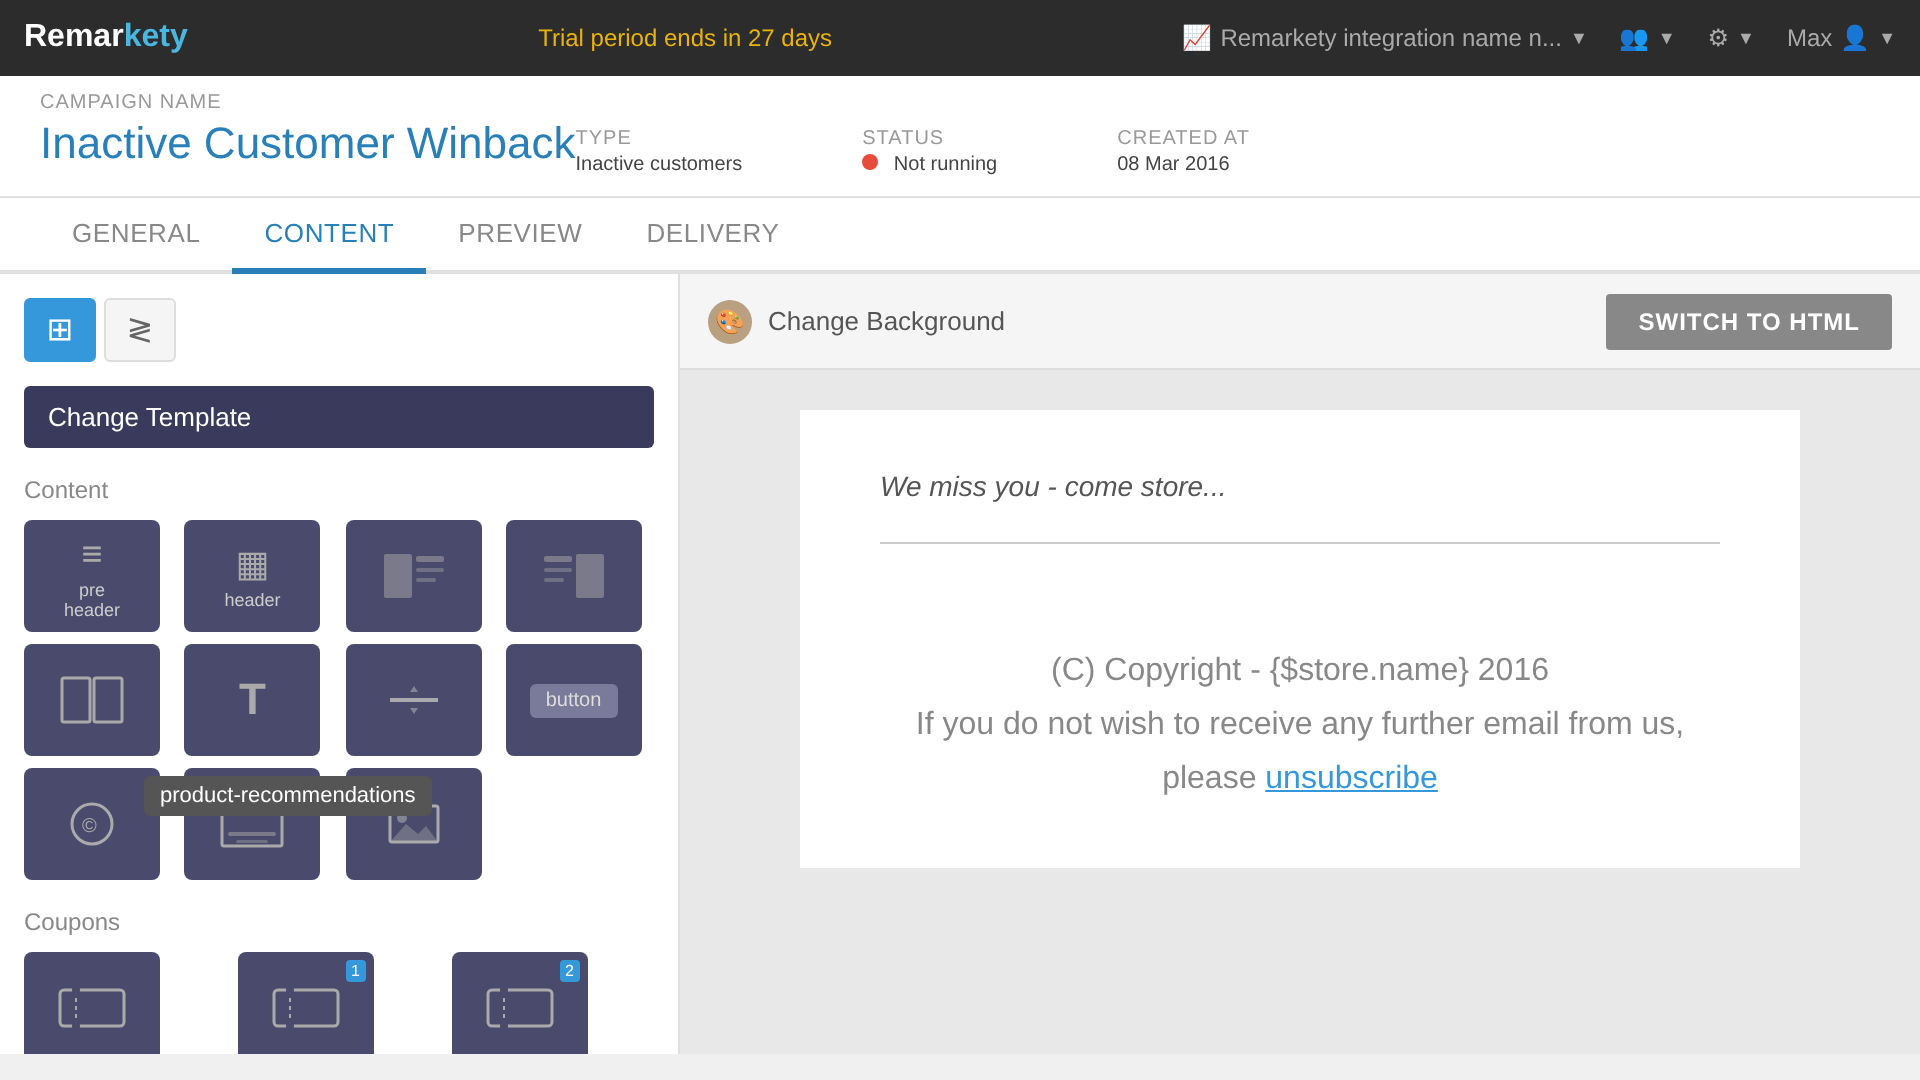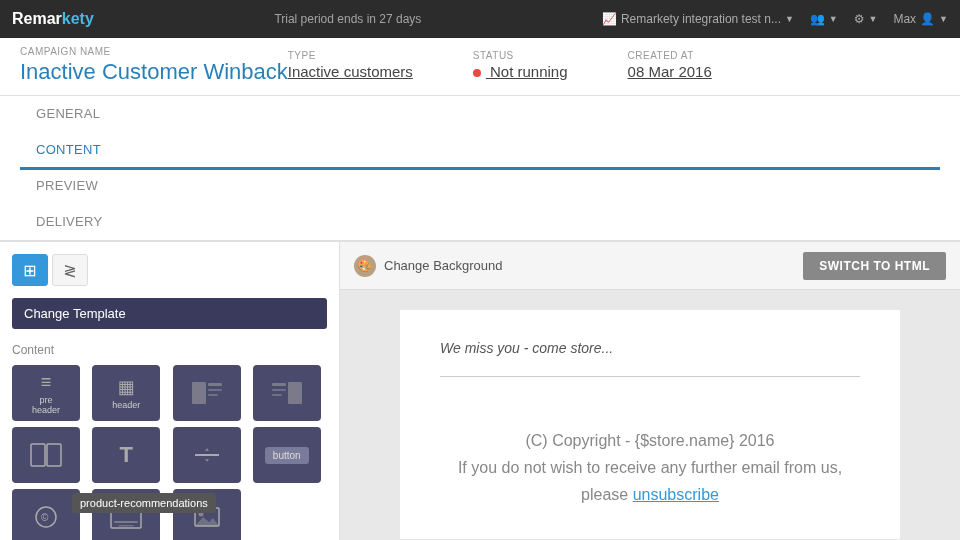--- a/index.html
+++ b/index.html
@@ -13,21 +13,21 @@
       align-items: center;
       padding: 0 12px;
     }
     .nav-logo {
       color: #fff;
       font-size: 16px;
       font-weight: bold;
     }
     .nav-logo span { color: #4ab7e0; }
     .nav-trial {
-      color: #a3a3a3;
+      color: #eab308;
       font-size: 12px;
       flex: 1;
       text-align: center;
     }
     .nav-right {
       display: flex;
       align-items: center;
       gap: 16px;
     }
     .nav-item {
@@ -54,51 +54,49 @@
     }
     .campaign-title {
       font-size: 22px;
       color: #2980b9;
       font-weight: 300;
       margin-top: 2px;
     }
     .campaign-meta {
       display: flex;
       gap: 60px;
-      margin-top: 4px;
+      margin-top: 18px;
     }
     .meta-group { display: flex; flex-direction: column; }
     .meta-label {
       font-size: 10px;
       color: #999;
       text-transform: uppercase;
       letter-spacing: 0.5px;
     }
     .meta-value {
-      font-size: 15px;
+      font-size: 10px;
       color: #444;
       margin-top: 2px;
-      text-decoration: underline;
     }
     .status-dot {
       display: inline-block;
       width: 8px;
       height: 8px;
       background: #e74c3c;
       border-radius: 50%;
       margin-right: 5px;
     }
 
     
     .tabs-bar {
       background: #fff;
       border-bottom: 2px solid #e0e0e0;
       display: flex;
       padding: 0 20px;
-      flex-direction: column;
     }
     .tab {
       padding: 10px 16px;
       font-size: 13px;
       color: #888;
       cursor: pointer;
       border-bottom: 3px solid transparent;
       margin-bottom: -2px;
       text-transform: uppercase;
       font-weight: 500;
@@ -313,21 +311,21 @@
 <body>
 
 <nav class="top-nav">
   <div class="nav-logo">
     Remar<span>kety</span>
   </div>
   <div class="nav-trial">Trial period ends in 27 days</div>
   <div class="nav-right">
     <div class="nav-item">
       <span>📈</span>
-      <span>Remarkety integration test n...</span>
+      <span>Remarkety integration name n...</span>
       <span class="dropdown-arrow">▼</span>
     </div>
     <div class="nav-item">
       <span>👥</span>
       <span class="dropdown-arrow">▼</span>
     </div>
     <div class="nav-item">
       <span>⚙</span>
       <span class="dropdown-arrow">▼</span>
     </div>

